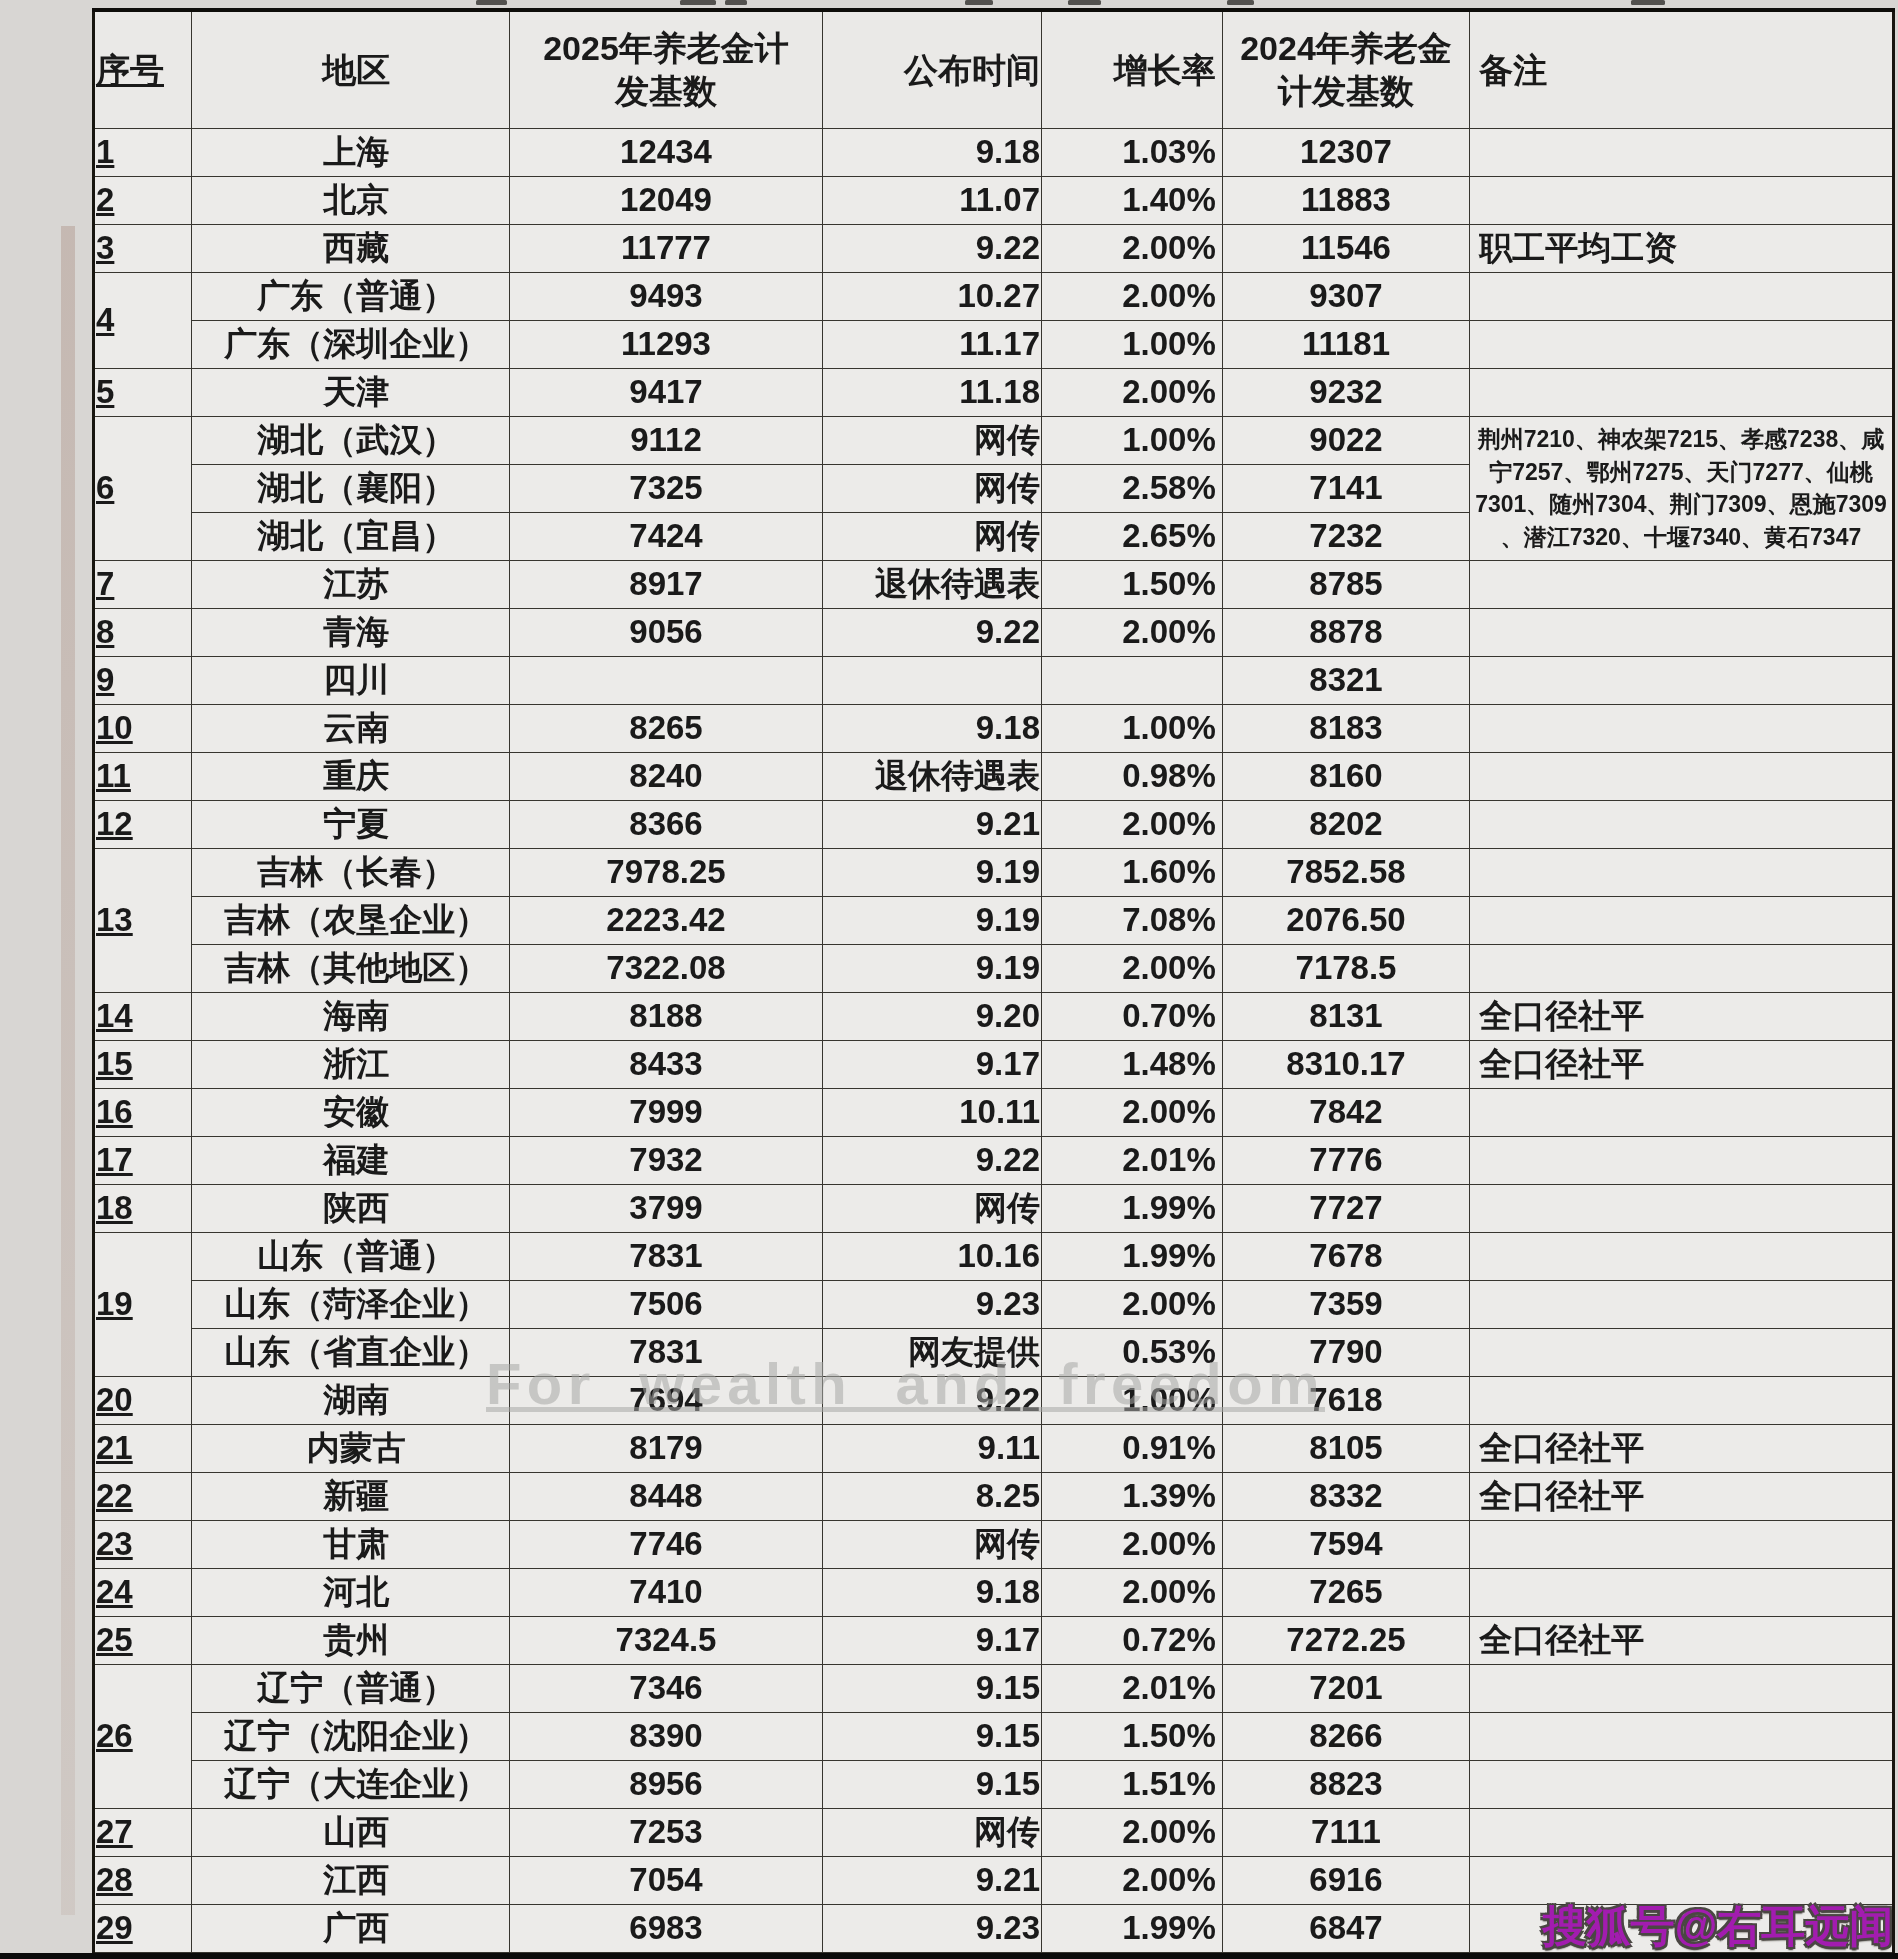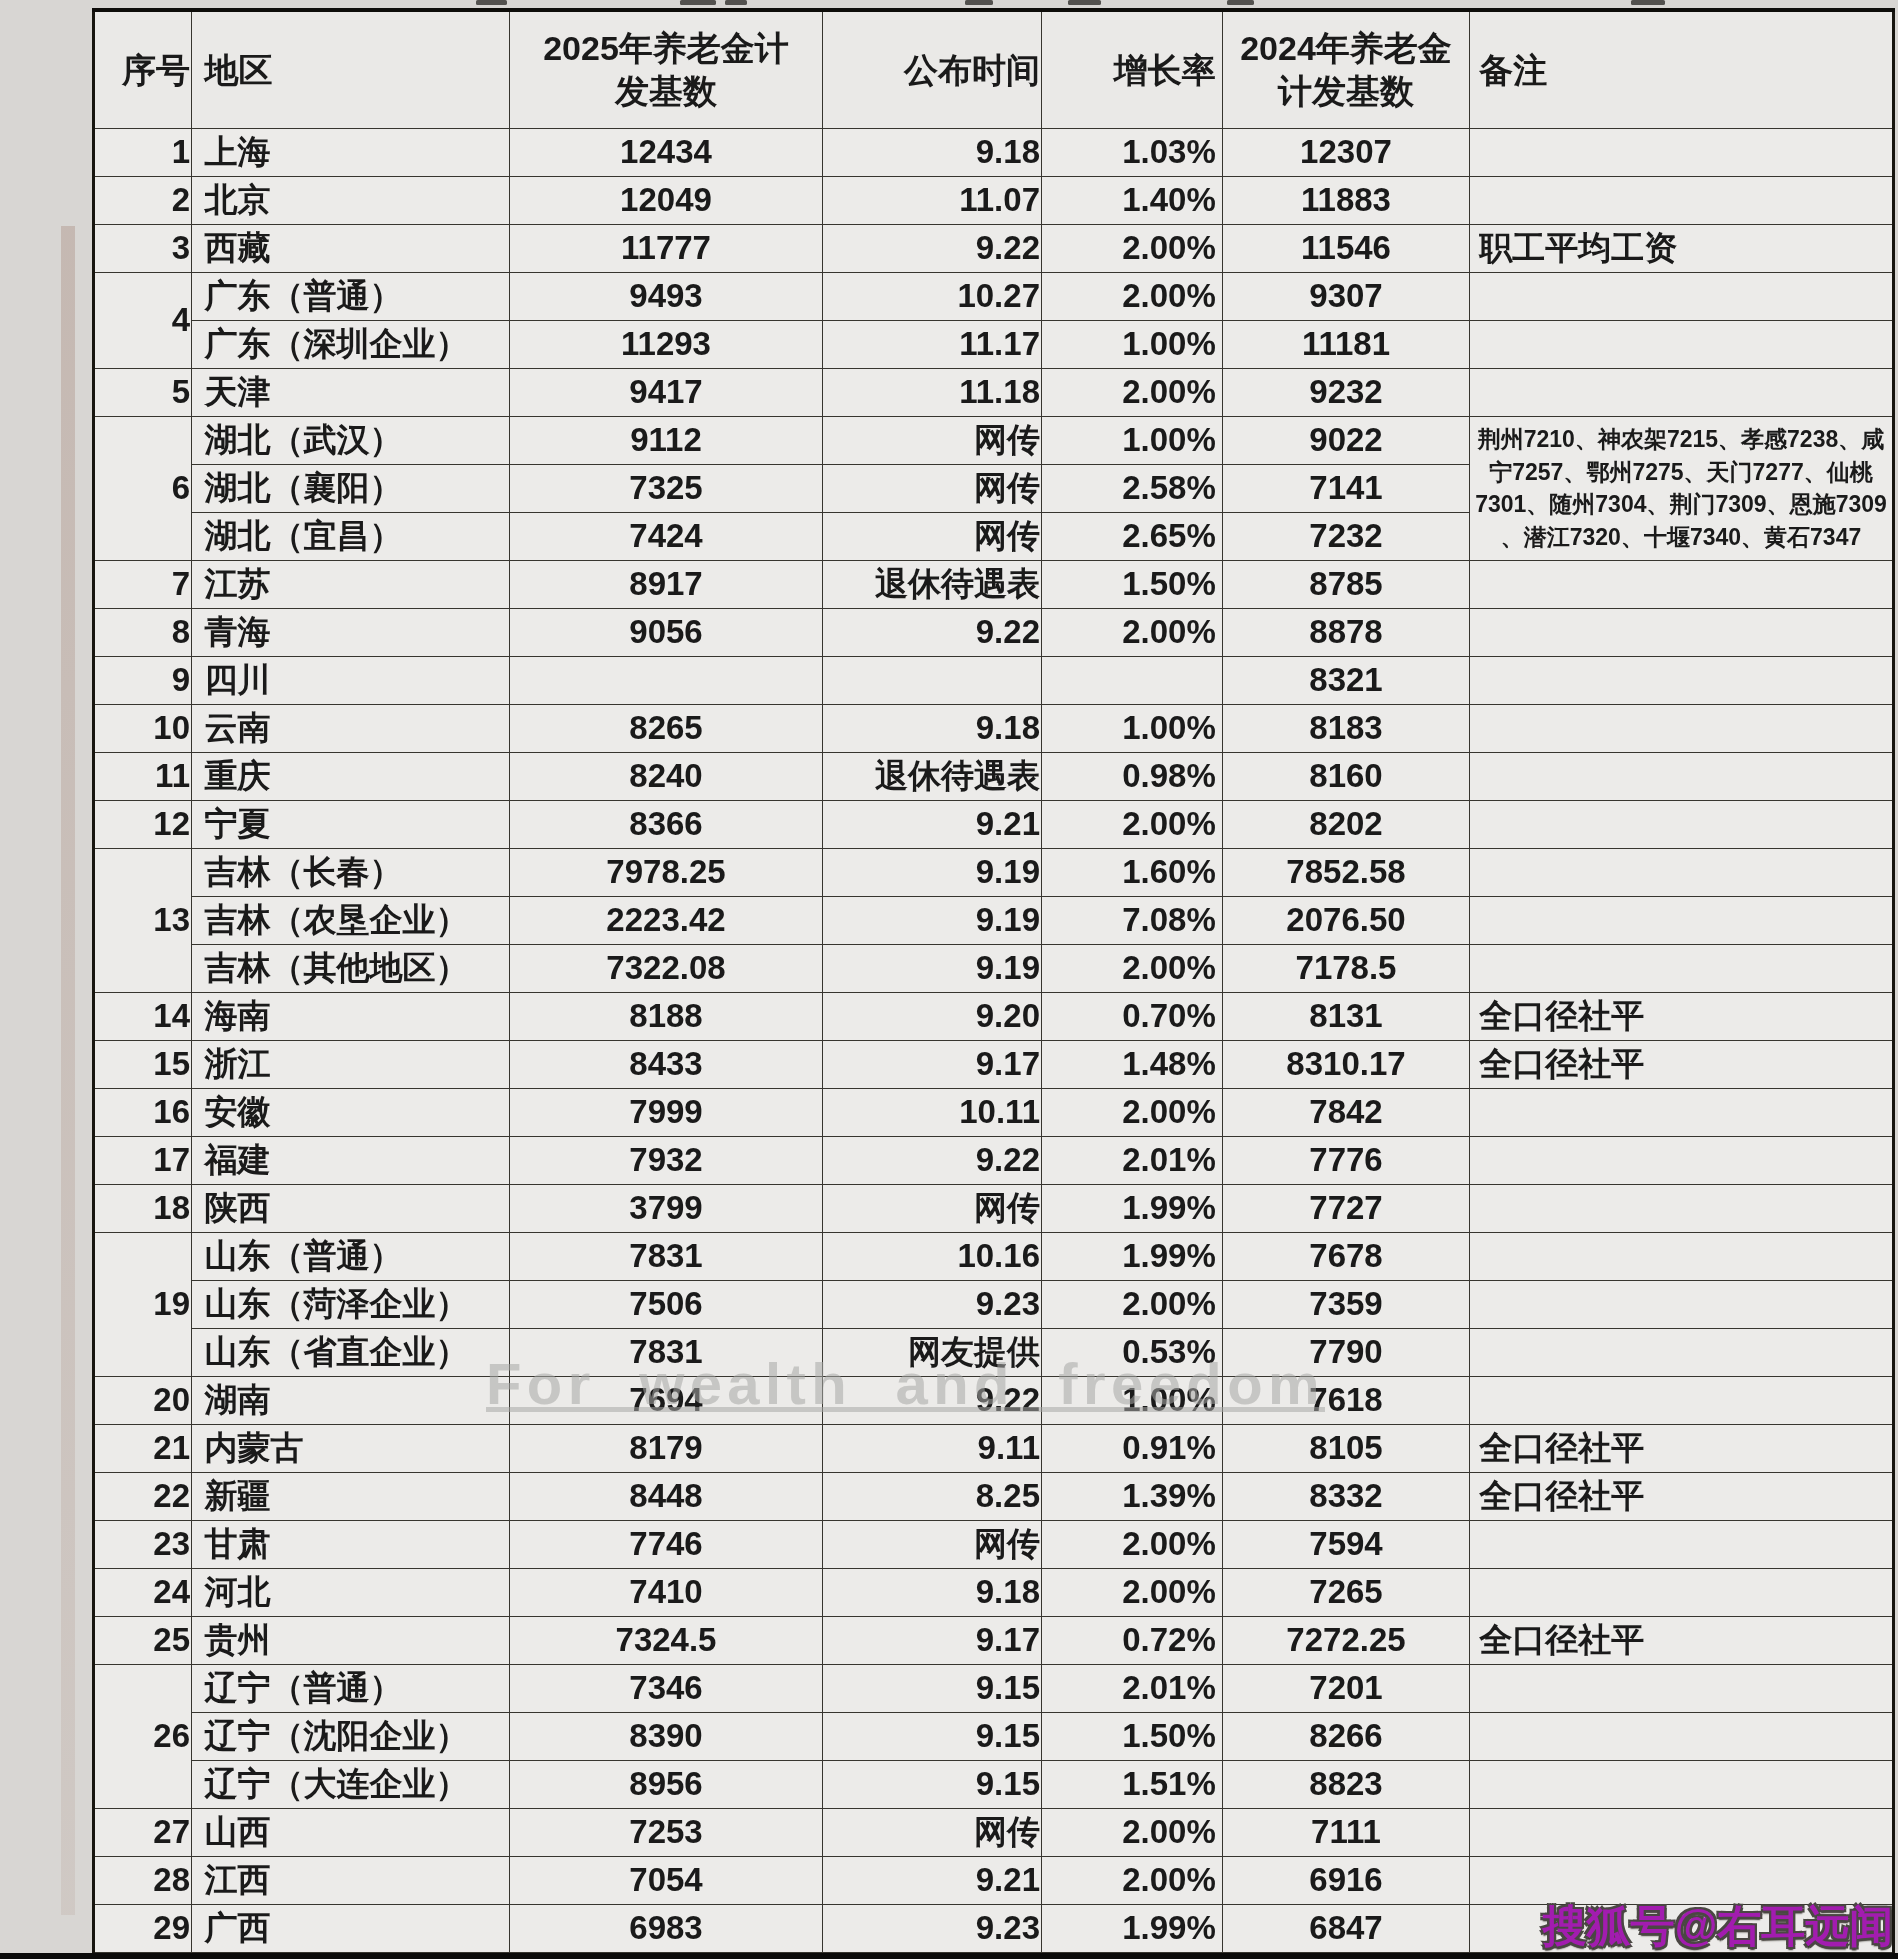--- a/index.html
+++ b/index.html
@@ -17,22 +17,22 @@
     border:1.6px solid #37352f;
     color:#1a1a1a;font-weight:700;
     overflow:hidden;
   }
   table{border:3.1px solid #17150f;border-top:4.7px solid #0e0d0a;}
   th{
     height:114px;font-size:34px;text-align:center;vertical-align:middle;
     white-space:pre-line;line-height:1.25;background:#eae9e7;
   }
   td{height:44px;font-size:33px;vertical-align:middle;}
-  .c0{text-align:right;}
-  .c1{text-align:left;padding-left:12.5px;}
+  .c0{text-align:left;text-decoration:underline;}
+  .c1{text-align:center;padding-left:12.5px;}
   .c2{text-align:center;}
   .c3{text-align:right;}
   .c4{text-align:right;padding-right:6.2px;}
   .c5{text-align:center;}
   .c6{text-align:left;padding-left:9.3px;}
   td.note{
     font-size:23px;line-height:1.42;text-align:center;
     padding:1.6px 4.7px;letter-spacing:0px;
   }
   .wm-center{

